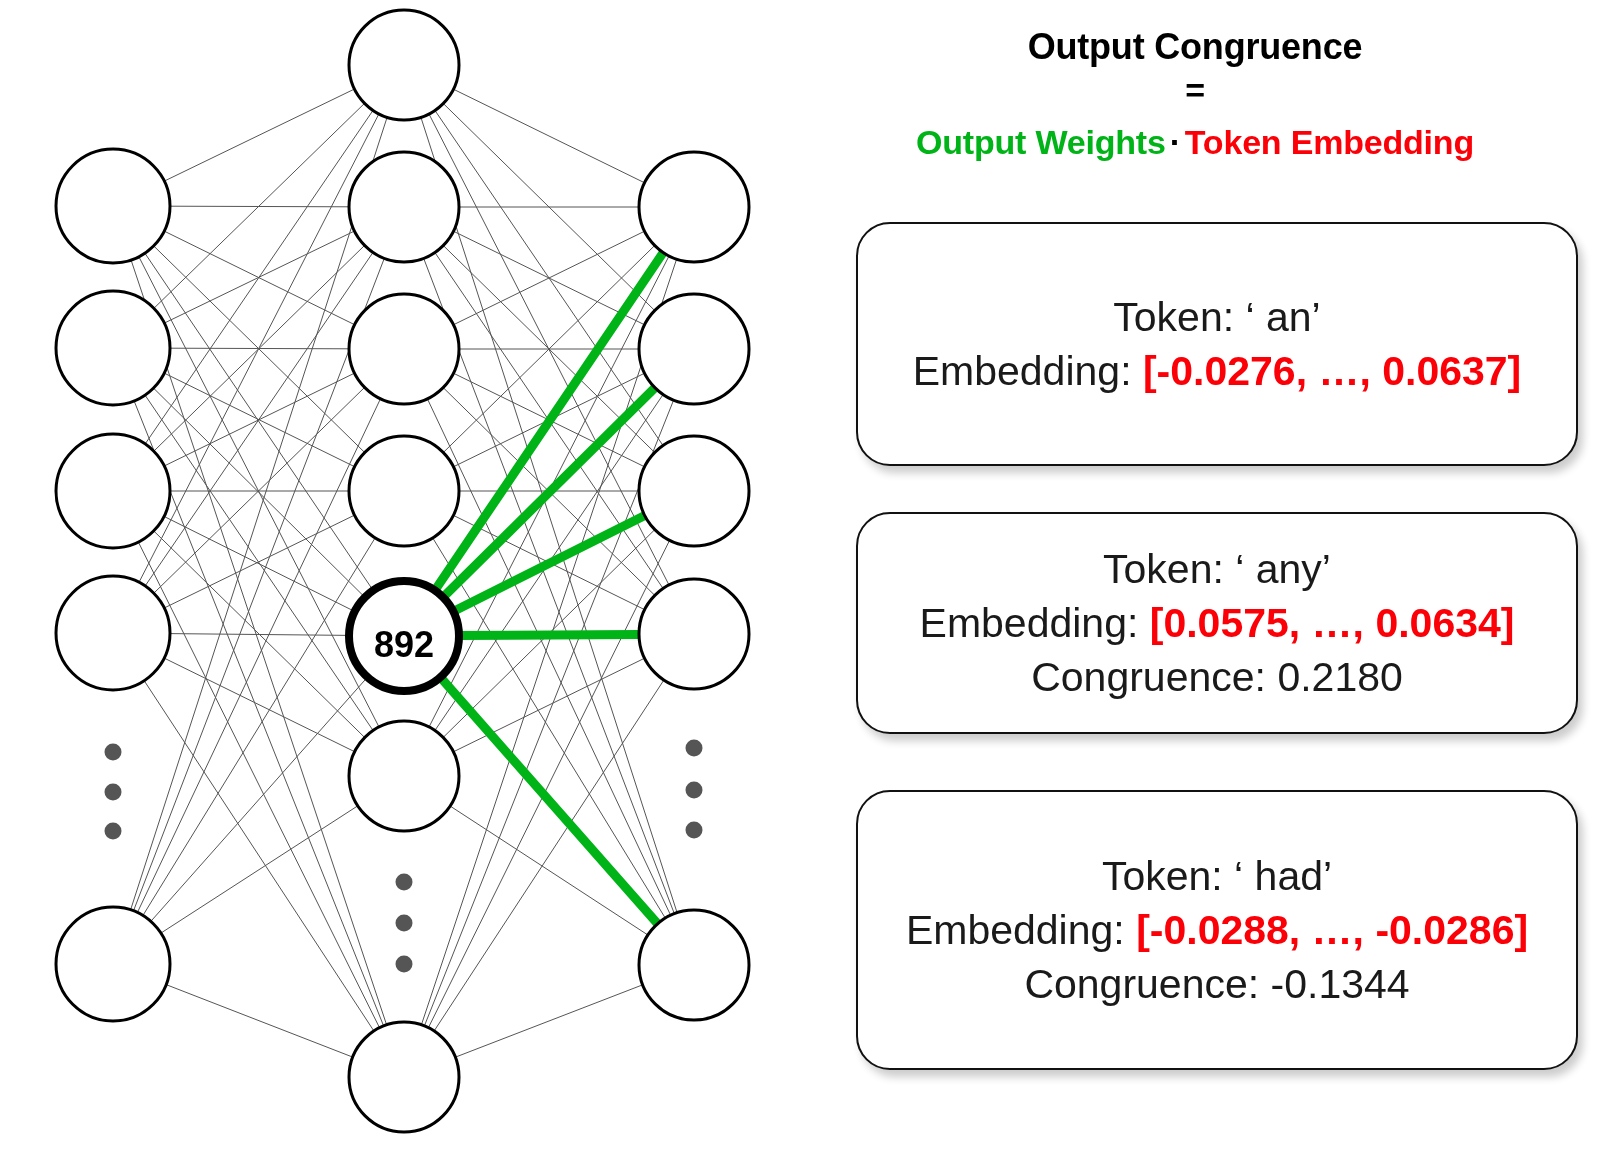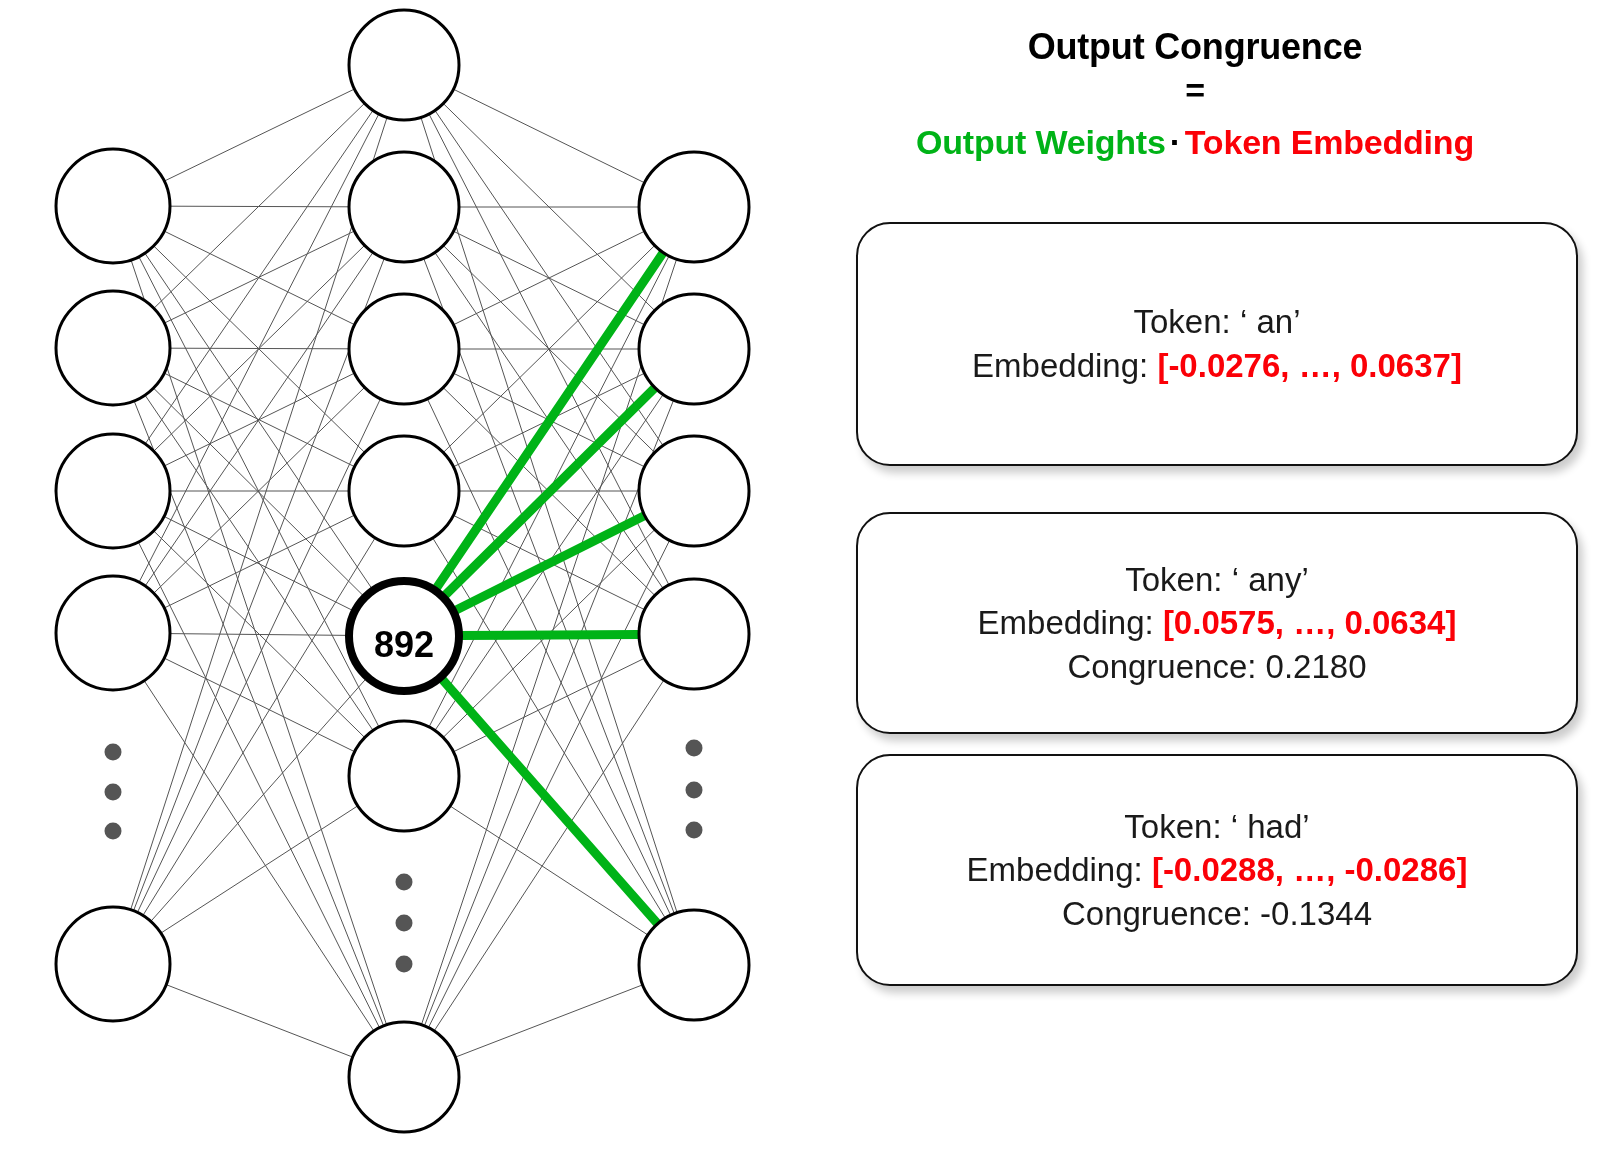--- a/index.html
+++ b/index.html
@@ -67,25 +67,25 @@
     border: 2.5px solid #111111;
     border-radius: 34px;
     box-shadow: 5px 7px 9px rgba(0,0,0,0.20);
     display: flex;
     flex-direction: column;
     align-items: center;
     justify-content: center;
   }
   #card-0 { top: 222px; height: 244px; }
   #card-1 { top: 512px; height: 222px; }
-  #card-2 { top: 754px; height: 232px; }
+  #card-2 { top: 790px; height: 280px; }
 
   .card-line {
     font-family: "Liberation Sans", sans-serif;
-    font-size: 33px;
+    font-size: 41px;
     color: #1a1a1a;
     line-height: 1.32;
     white-space: nowrap;
     text-align: right;
   }
   .card-line .lbl { font-weight: 400; }
   .emb-val {
     color: #fb0007;
     font-weight: 700;
   }

